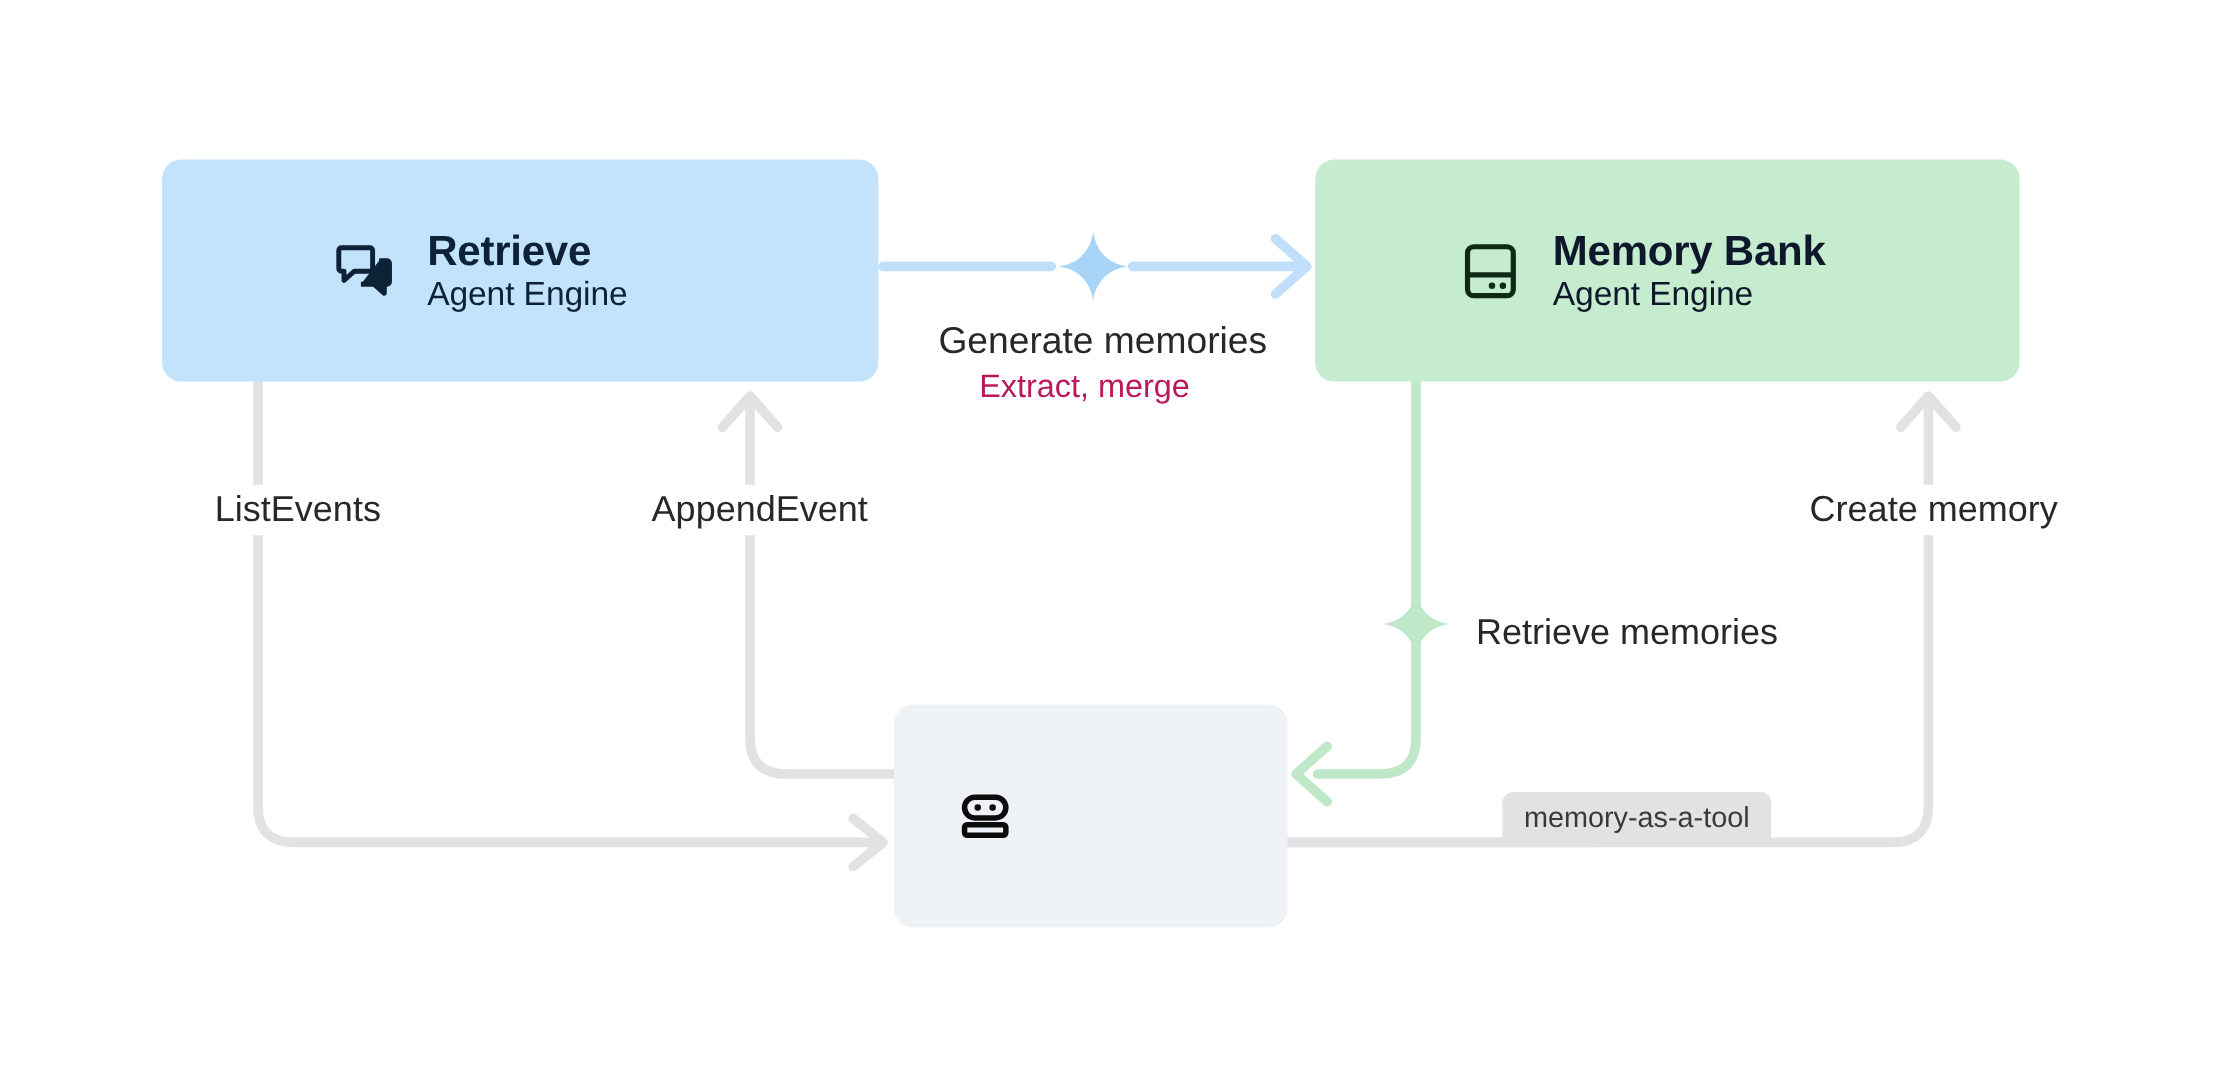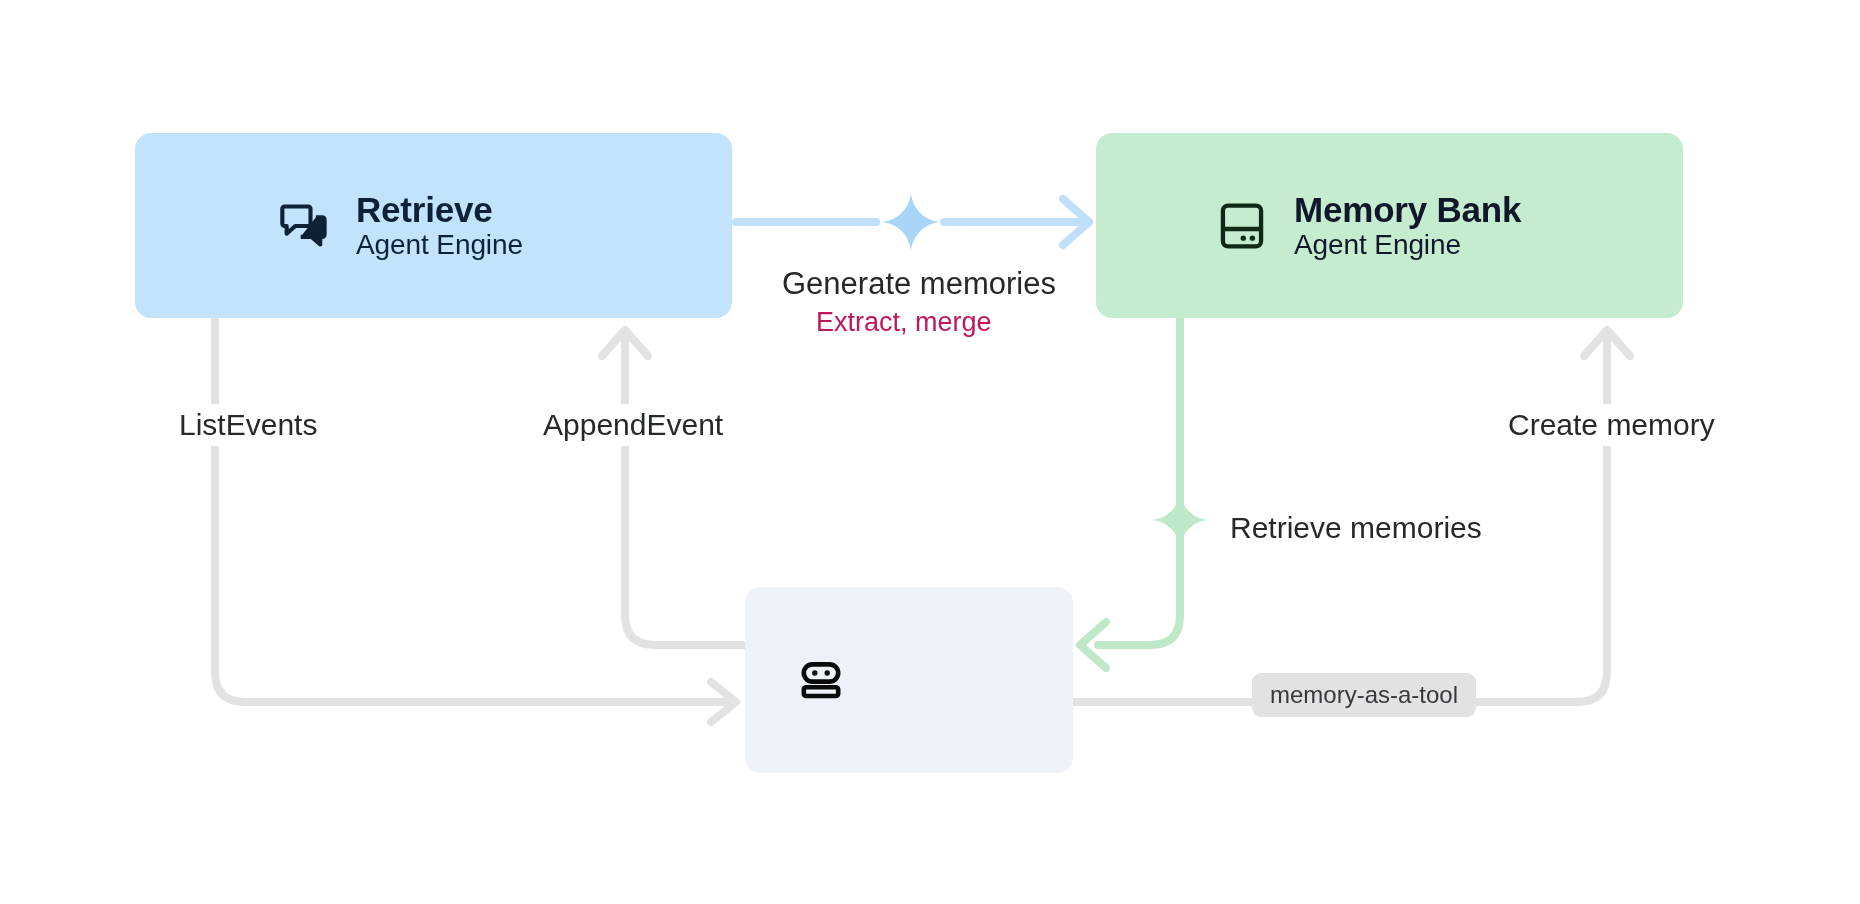--- a/index.html
+++ b/index.html
@@ -132,21 +132,20 @@
   }
 
   .pill {
     position: absolute;
     background: #e2e2e2;
     color: #37393c;
     border-radius: 9px;
     font-size: 24px;
     padding: 8px 18px;
     white-space: nowrap;
-    margin-top: 13px;
   }
   #badge-tool {
     left: 1252px; top: 660px;
   }
 
   
   .sparkle {
     position: absolute;
     line-height: 0;
   }

